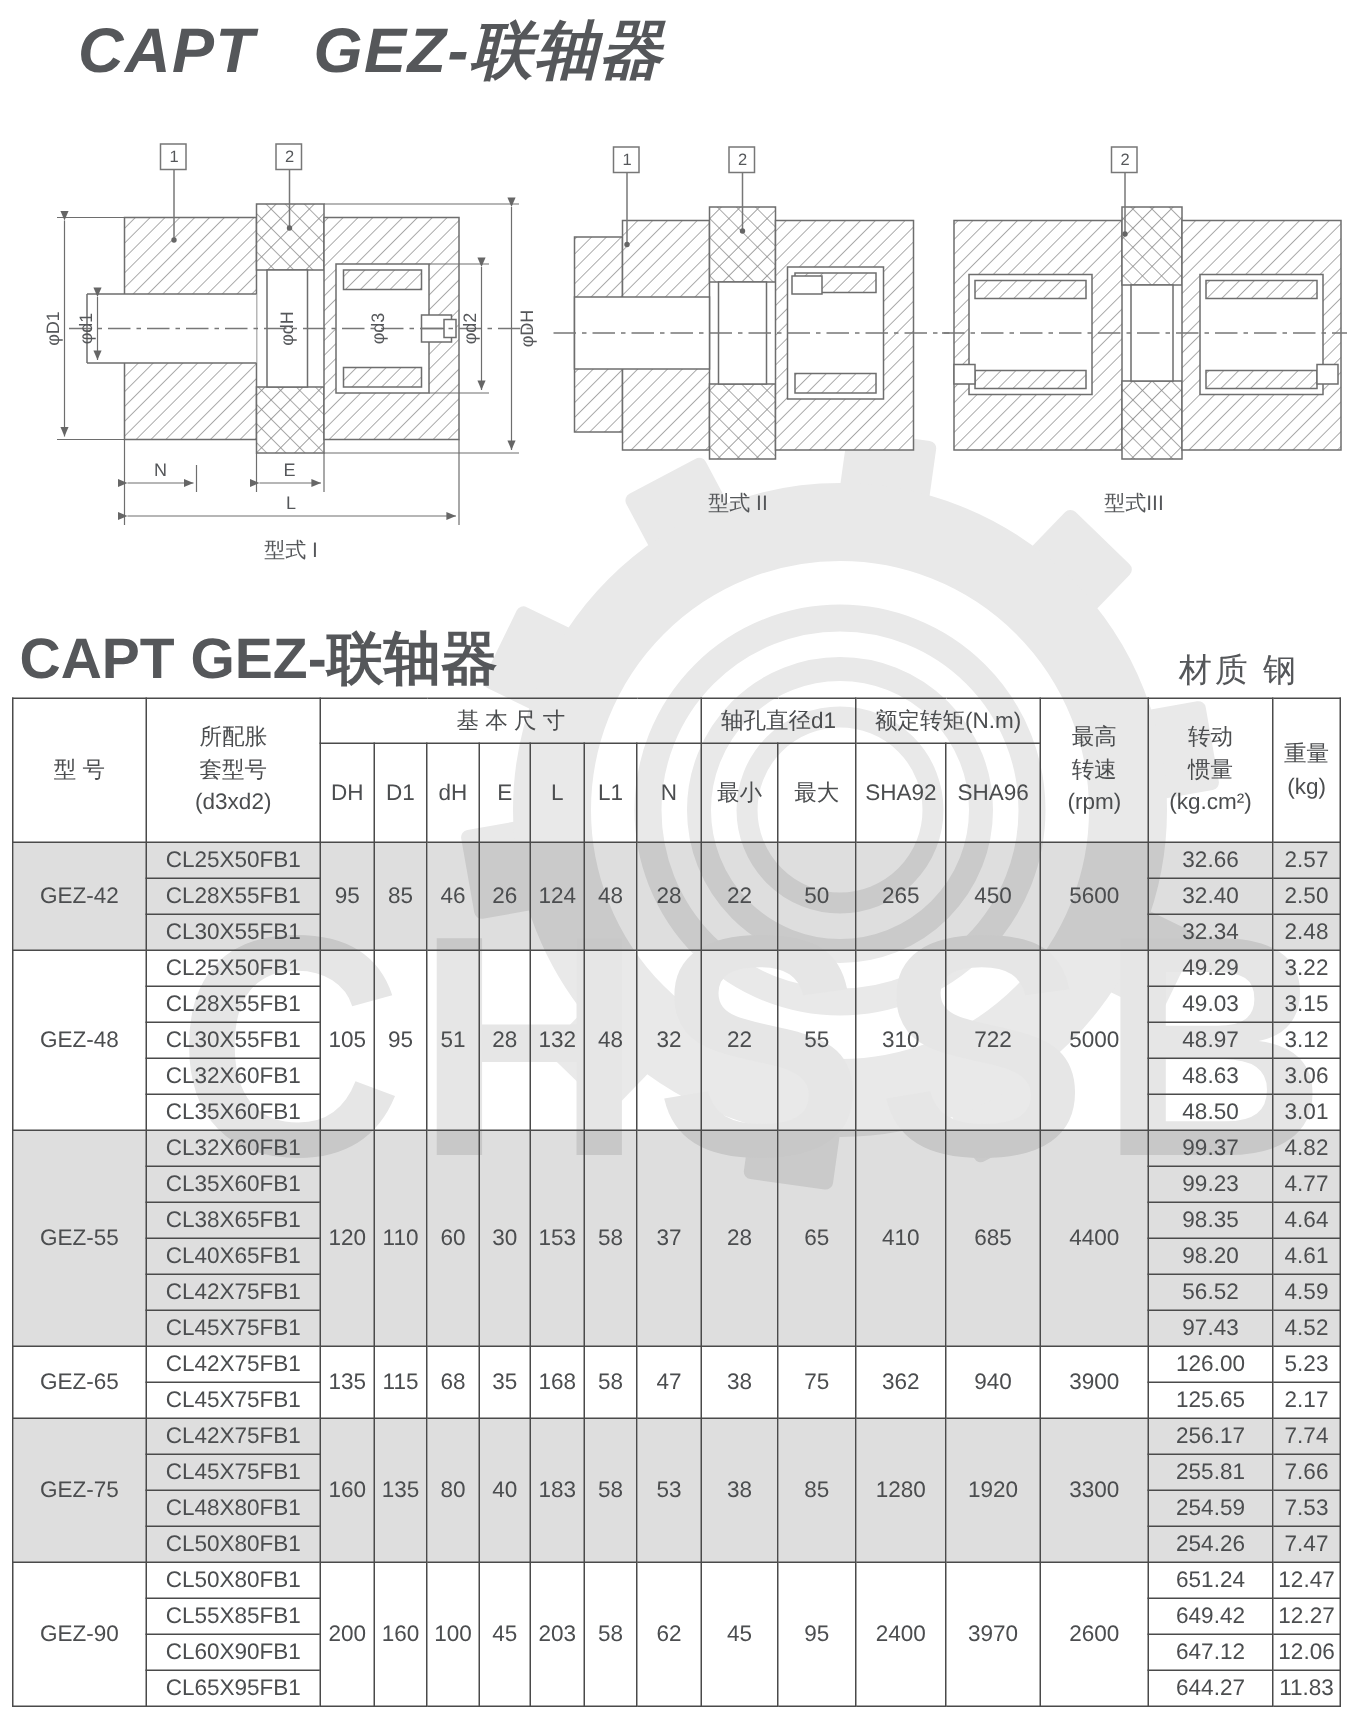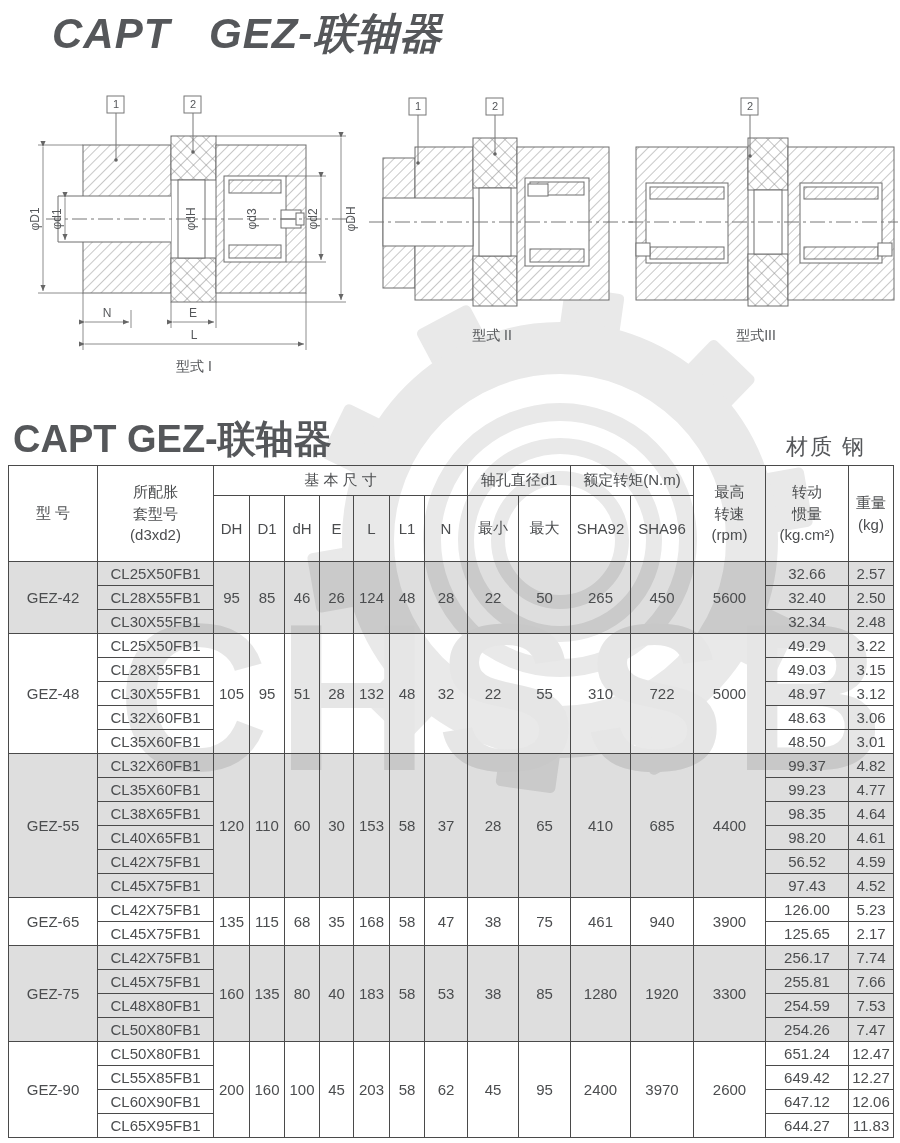--- a/index.html
+++ b/index.html
@@ -409,21 +409,21 @@
           <td>CL42X75FB1</td>
           <td rowspan="2">135</td>
           <td rowspan="2">115</td>
           <td rowspan="2">68</td>
           <td rowspan="2">35</td>
           <td rowspan="2">168</td>
           <td rowspan="2">58</td>
           <td rowspan="2">47</td>
           <td rowspan="2">38</td>
           <td rowspan="2">75</td>
-          <td rowspan="2">461</td>
+          <td rowspan="2">362</td>
           <td rowspan="2">940</td>
           <td rowspan="2">3900</td>
           <td>126.00</td>
           <td>5.23</td>
         </tr>
         <tr>
           <td>CL45X75FB1</td>
           <td>125.65</td>
           <td>2.17</td>
         </tr>

